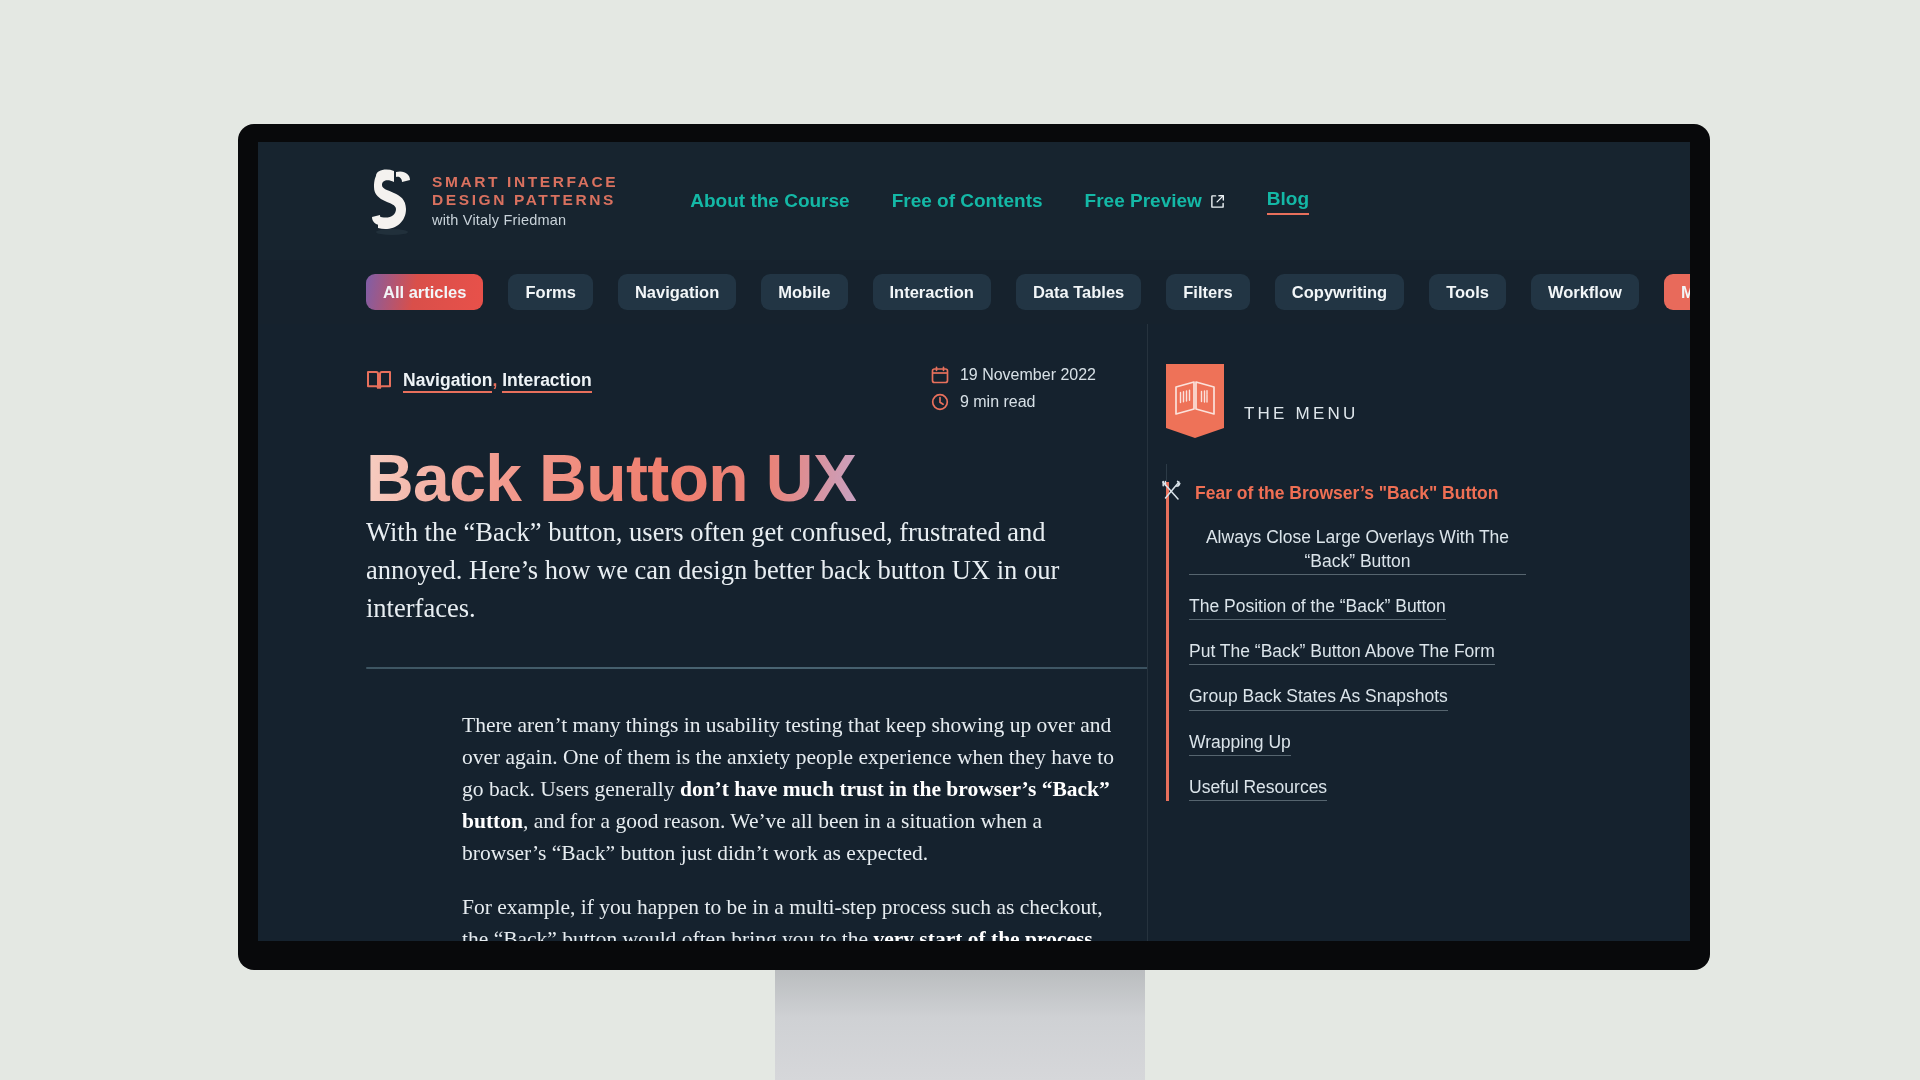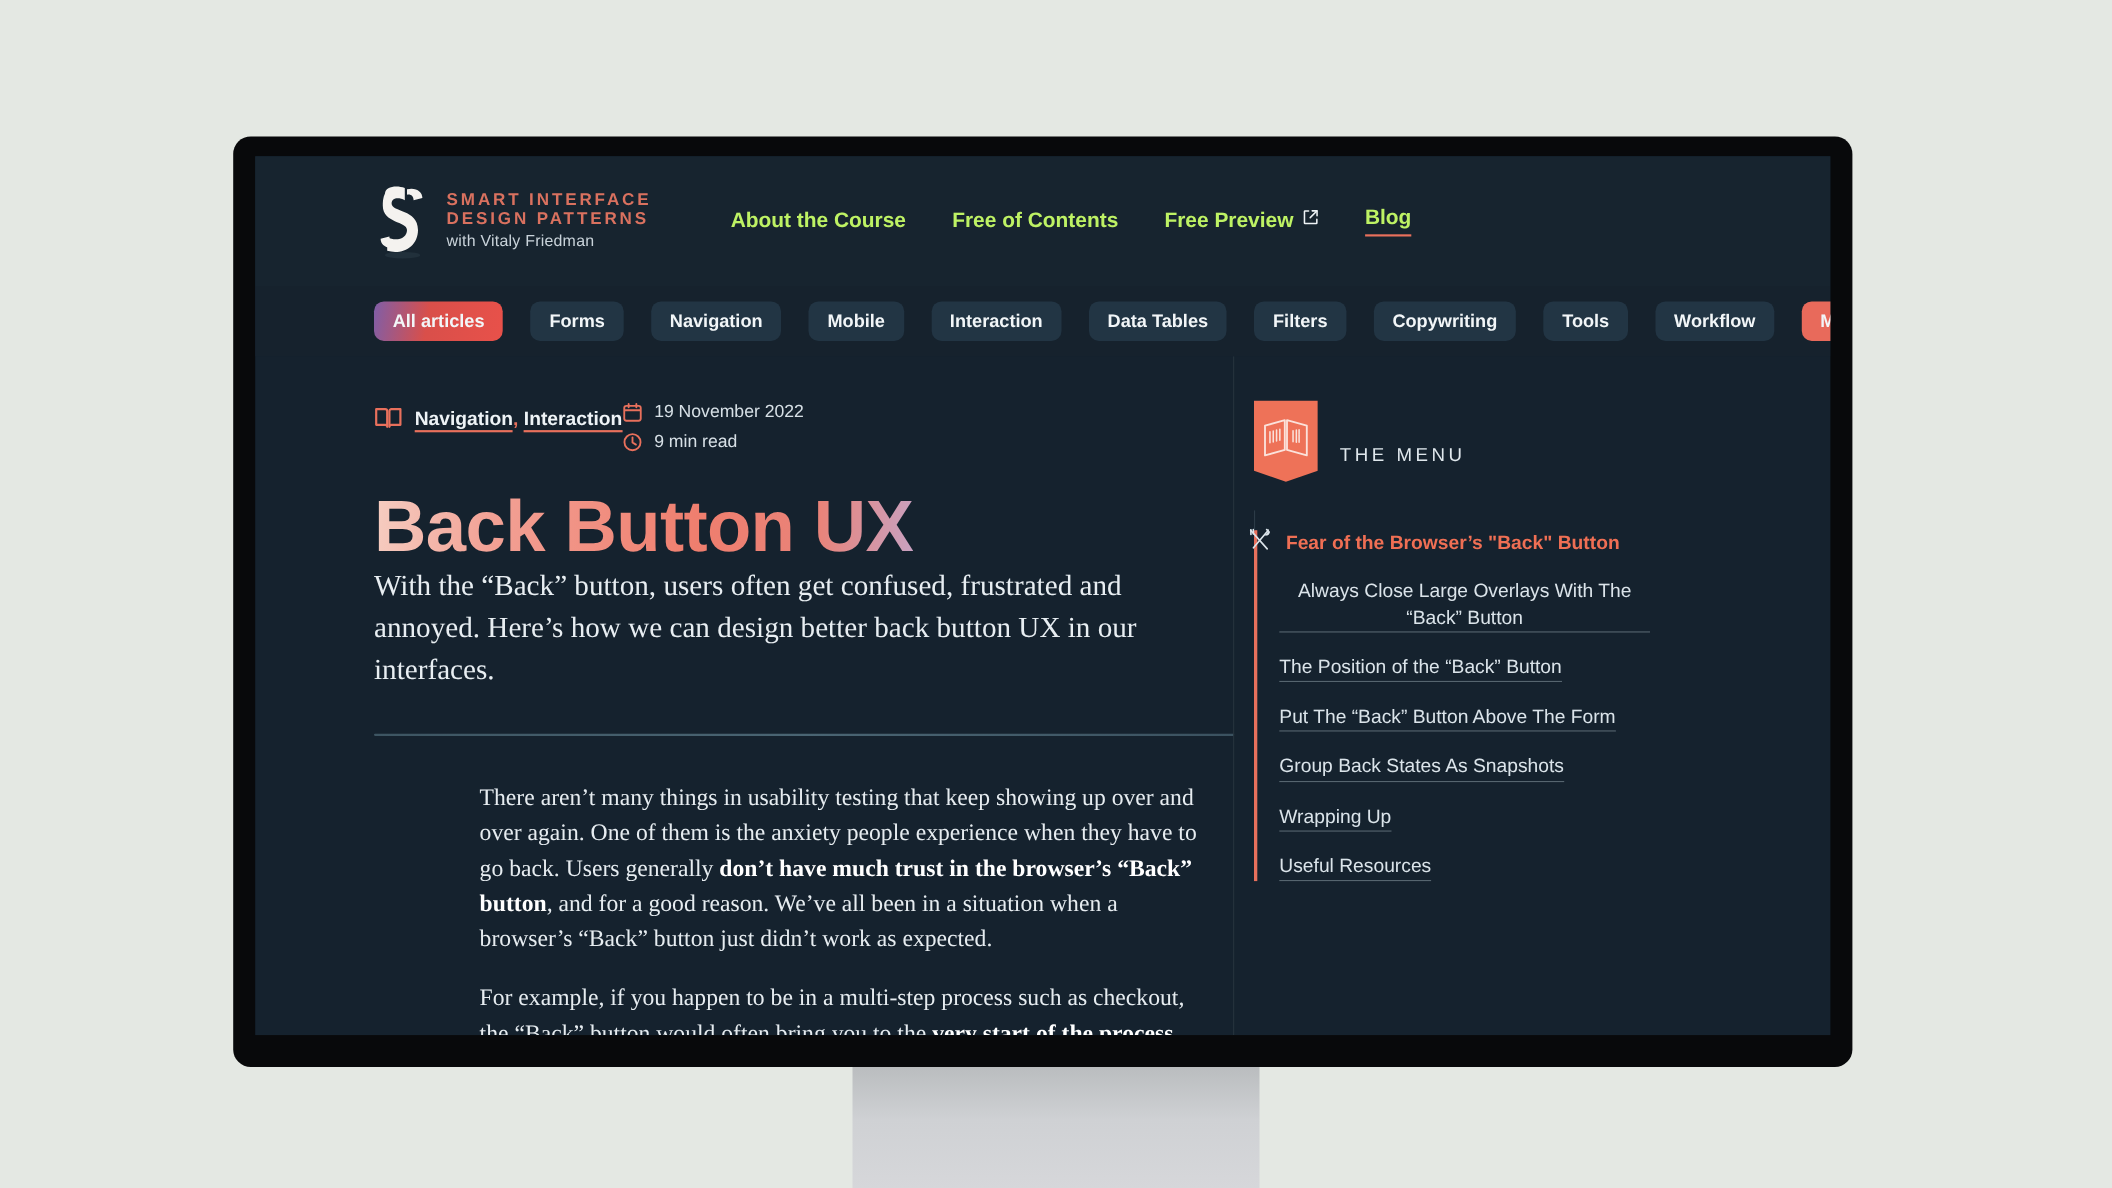--- a/index.html
+++ b/index.html
@@ -17,21 +17,21 @@
   #monitor-stand {
     position: absolute;
     left: 775px;
     top: 968px;
     width: 370px;
     height: 112px;
     background: linear-gradient(180deg, #b9bcbe 0%, #cfd1d4 45%, #d6d7da 100%);
   }
   #monitor-frame {
     position: absolute;
-    left: 212px;
+    left: 238px;
     top: 124px;
     width: 1472px;
     height: 846px;
     background: #08090b;
     border-radius: 16px;
     padding: 18px 20px 29px 20px;
   }
   #screen {
     width: 100%;
     height: 100%;
@@ -72,26 +72,26 @@
     margin-top: 3px;
     font-weight: 400;
   }
   #main-nav {
     display: flex;
     align-items: center;
     gap: 42px;
     margin-left: 72px;
   }
   .nav-link {
-    color: #bef264;
+    color: #14b8a6;
     font-size: 19px;
     font-weight: 700;
     text-decoration: none;
     display: flex;
-    align-items: flex-start;
+    align-items: center;
     gap: 8px;
     white-space: nowrap;
   }
   .nav-link.is-active {
     border-bottom: 2.5px solid #e8705c;
     padding-bottom: 3px;
   }
   #external-link-icon { display:block; }
 
   
@@ -137,20 +137,21 @@
     content: "";
     position: absolute;
     right: 0; top: 0; bottom: 0;
     width: 1px;
     background: #26333e;
   }
 
   #article-meta-row {
     display: flex;
     align-items: flex-start;
+    justify-content: space-between;
     padding-right: 52px;
   }
   #category-links {
     display: flex;
     align-items: center;
     gap: 11px;
     padding-top: 3px;
   }
   #category-links .links { font-size: 17.5px; font-weight: 700; color: #eef3f6; }
   #category-links a {

